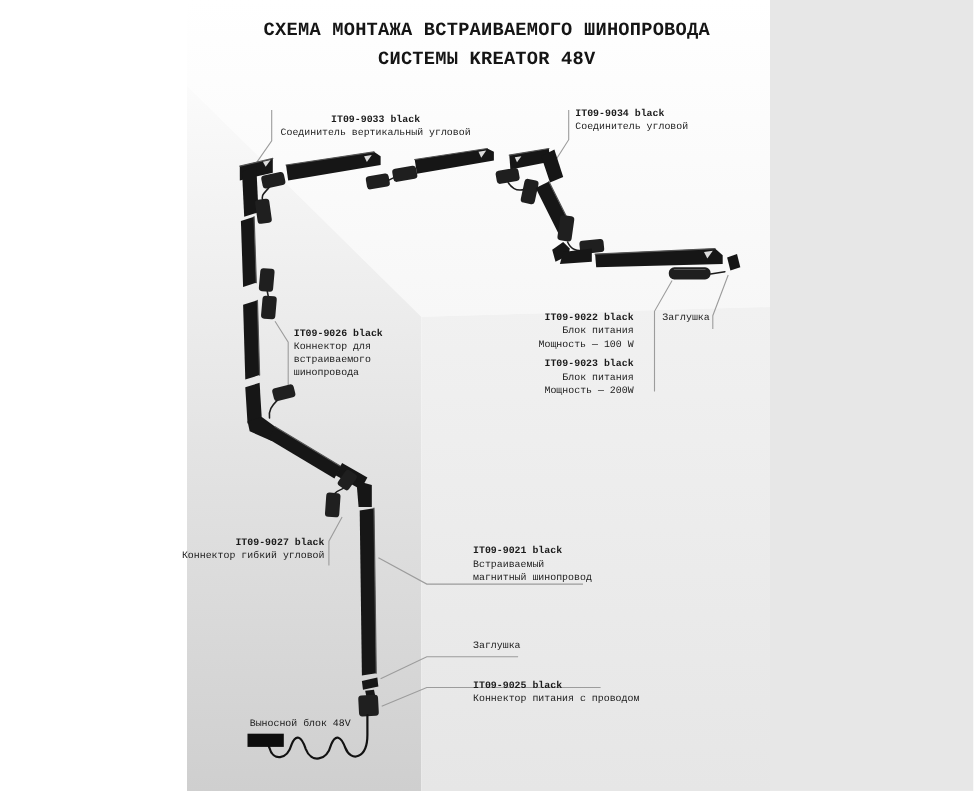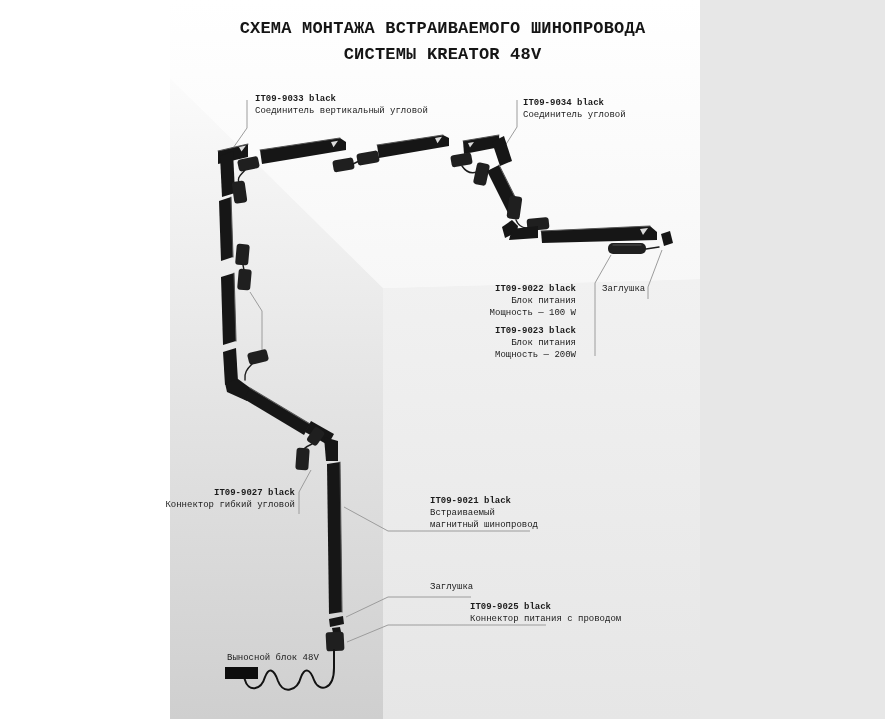--- a/index.html
+++ b/index.html
@@ -177,30 +177,36 @@
       <path class="cord" d="M334,650 L334,668 C334,690 319,693 314,680 C310,669 305,667 301,677 C297,692 283,694 278,681 C274,669 269,667 265,677 C261,691 248,692 245,680 L243,675"></path>
       <rect x="225" y="667" width="33" height="12" fill="#0d0d0d"></rect>
     </g>
   </svg>
 
   <div class="title">
     <div>СХЕМА МОНТАЖА ВСТРАИВАЕМОГО ШИНОПРОВОДА</div>
     <div>СИСТЕМЫ KREATOR 48V</div>
   </div>
 
-  <div class="lbl" style="left:255px;top:93px;">
+  <div class="lbl" style="left:255px;top:103px;text-align:center;">
     <div class="pn">IT09-9033 black</div>
     <div>Соединитель вертикальный угловой</div>
   </div>
 
   <div class="lbl" style="left:523px;top:97px;">
     <div class="pn">IT09-9034 black</div>
     <div>Соединитель угловой</div>
   </div>
 
+  <div class="lbl" style="left:267px;top:297px;">
+    <div class="pn">IT09-9026 black</div>
+    <div>Коннектор для</div>
+    <div>встраиваемого</div>
+    <div>шинопровода</div>
+  </div>
 
   <div class="lbl ra" style="right:309px;top:283px;">
     <div class="pn">IT09-9022 black</div>
     <div>Блок питания</div>
     <div>Мощность — 100 W</div>
   </div>
 
   <div class="lbl ra" style="right:309px;top:325px;">
     <div class="pn">IT09-9023 black</div>
     <div>Блок питания</div>
@@ -219,21 +225,21 @@
   <div class="lbl" style="left:430px;top:495px;">
     <div class="pn">IT09-9021 black</div>
     <div>Встраиваемый</div>
     <div>магнитный шинопровод</div>
   </div>
 
   <div class="lbl" style="left:430px;top:581px;">
     <div>Заглушка</div>
   </div>
 
-  <div class="lbl" style="left:430px;top:601px;margin-left:40px;">
+  <div class="lbl" style="left:430px;top:617px;">
     <div class="pn">IT09-9025 black</div>
     <div>Коннектор питания с проводом</div>
   </div>
 
   <div class="lbl" style="left:227px;top:652px;">
     <div>Выносной блок 48V</div>
   </div>
 
 </div>
 

